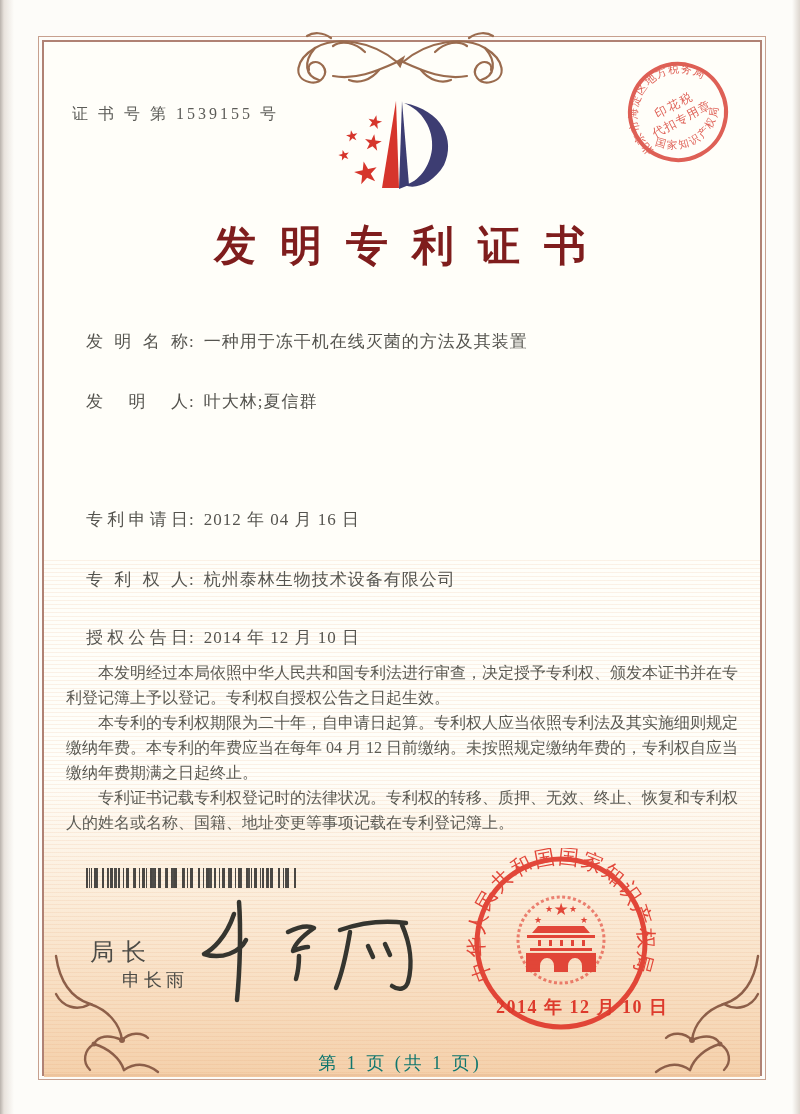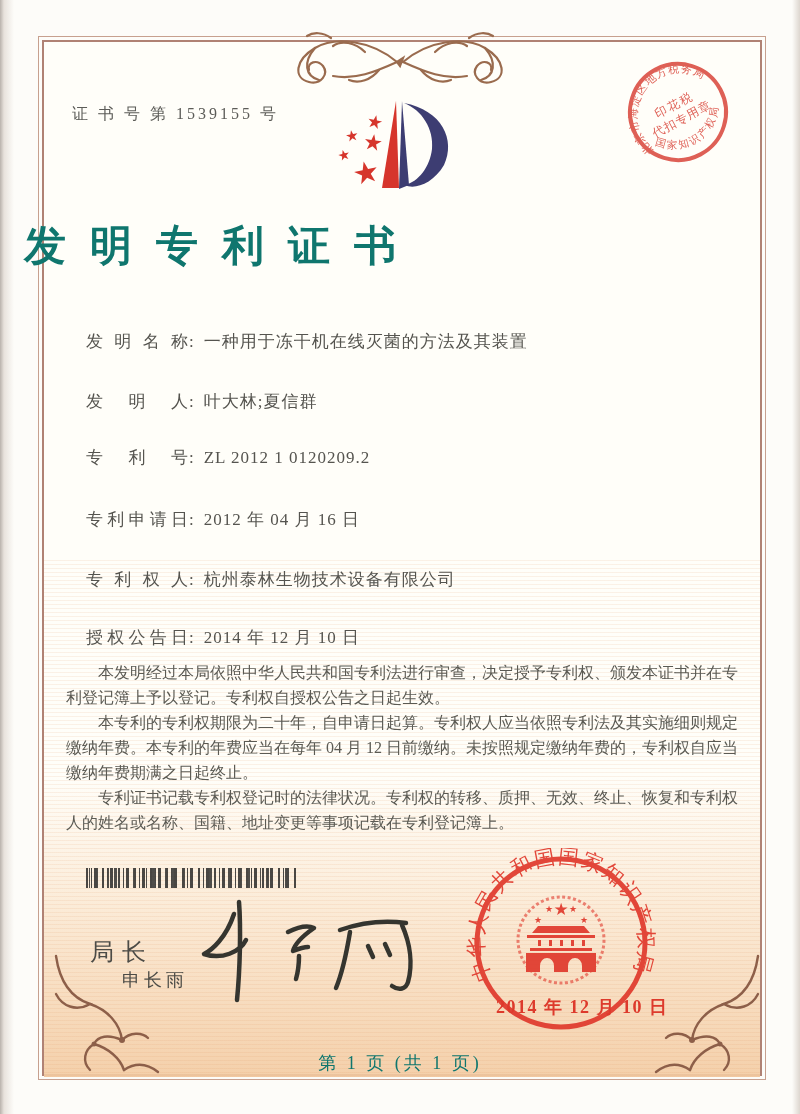--- a/index.html
+++ b/index.html
@@ -22,22 +22,22 @@
       repeating-linear-gradient(0deg, rgba(222,146,92,0.12) 0 1px, rgba(255,255,255,0) 1px 4px),
       linear-gradient(180deg, rgba(246,216,182,0) 0%, rgba(246,216,182,0) 42%,
         rgba(247,214,178,0.45) 66%, rgba(243,203,162,0.9) 100%);
   }
   .content{ position:absolute; inset:0; z-index:2; }
 
   .cert-no{ position:absolute; left:72px; top:104px; font-size:16px; color:#5c5c58;
     letter-spacing:3px; }
   .logo{ position:absolute; left:318px; top:90px; }
   .tax-stamp{ position:absolute; left:612px; top:46px; opacity:.85; }
-  .title{ position:absolute; left:0; width:800px; top:218px; 
-    font-size:42px; font-weight:600; color:#0f766e; letter-spacing:24px; text-indent:24px; }
+  .title{ position:absolute; left:0; width:800px; top:218px; text-align:center;
+    font-size:42px; font-weight:600; color:#7f1d1d; letter-spacing:24px; text-indent:24px; }
 
   .field-row{ position:absolute; left:86px; font-size:17px; color:#55544f; white-space:nowrap; }
   .flabel{ display:inline-block; width:102px; text-align:justify; text-align-last:justify; }
   .fcolon{ margin:0 10px 0 1px; }
   .fvalue{ letter-spacing:1px; }
 
   .body-text{ position:absolute; left:66px; top:660px; width:672px; font-size:16px;
     color:#5b5a53; line-height:25px; text-align:justify; }
   .body-text p{ text-indent:2em; }
 
@@ -150,23 +150,20 @@
       </g>
     </svg>
 
     <h1 class="title">发明专利证书</h1>
 
     <div class="field-row" style="top:330px">
       <span class="flabel">发明名称</span><span class="fcolon">:</span><span class="fvalue">一种用于冻干机在线灭菌的方法及其装置</span>
     </div>
     <div class="field-row" style="top:390px">
       <span class="flabel">发明人</span><span class="fcolon">:</span><span class="fvalue">叶大林;夏信群</span>
-    </div>
-    <div class="field-row" style="top:446px">
-      <span class="flabel">专利号</span><span class="fcolon">:</span><span class="fvalue">ZL 2012 1 0120209.2</span>
     </div>
     <div class="field-row" style="top:508px">
       <span class="flabel">专利申请日</span><span class="fcolon">:</span><span class="fvalue">2012 年 04 月 16 日</span>
     </div>
     <div class="field-row" style="top:568px">
       <span class="flabel">专利权人</span><span class="fcolon">:</span><span class="fvalue">杭州泰林生物技术设备有限公司</span>
     </div>
     <div class="field-row" style="top:626px">
       <span class="flabel">授权公告日</span><span class="fcolon">:</span><span class="fvalue">2014 年 12 月 10 日</span>
     </div>

